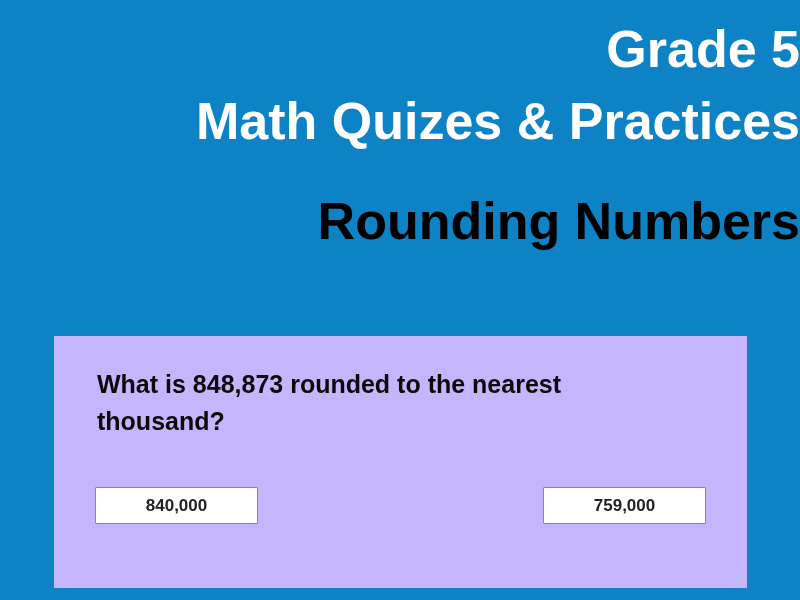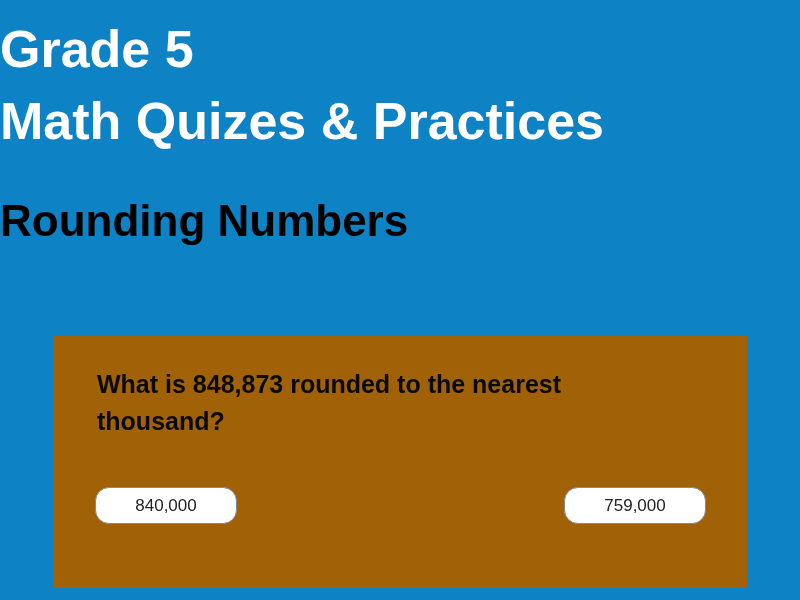--- a/index.html
+++ b/index.html
@@ -11,44 +11,44 @@
   }
   .app {
     position: relative;
     width: 800px;
     height: 600px;
     background: #0d82c4;
     overflow: hidden;
   }
   .title-block {
     padding-top: 13px;
-    text-align: left;
+    text-align: right;
   }
   .title-line {
     color: #ffffff;
     font-size: 52px;
     font-weight: bold;
     line-height: 72px;
     white-space: nowrap;
   }
   .subtitle-line {
     color: #000000;
-    font-size: 44px;
+    font-size: 52px;
     font-weight: bold;
     line-height: 60px;
     margin-top: 34px;
     white-space: nowrap;
   }
   .quiz-card {
     position: absolute;
     left: 54px;
     top: 336px;
     width: 693px;
     height: 252px;
-    background: #a16207;
+    background: #c4b5fd;
   }
   .question {
     position: absolute;
     left: 43px;
     top: 30px;
     max-width: 580px;
     color: #0a0a0a;
     font-size: 25px;
     font-weight: bold;
     line-height: 37px;
@@ -56,32 +56,33 @@
   .answers-row {
     position: absolute;
     left: 41px;
     top: 151px;
     width: 611px;
     display: flex;
     justify-content: space-between;
   }
   .answer-btn {
     box-sizing: border-box;
-    width: 142px;
+    width: 163px;
     height: 37px;
     background: #ffffff;
     border: 1px solid #8a8a8a;
-    border-radius: 14px;
+    border-radius: 1px;
     color: #222222;
     font-family: "Liberation Sans", sans-serif;
     font-size: 17px;
     line-height: 35px;
     text-align: center;
     padding: 0;
     cursor: pointer;
+    font-weight: bold;
   }
 </style>
 </head>
 <body>
 
 <div class="app">
 
   <div class="title-block">
     <div class="title-line">Grade 5</div>
     <div class="title-line">Math Quizes &amp; Practices</div>

